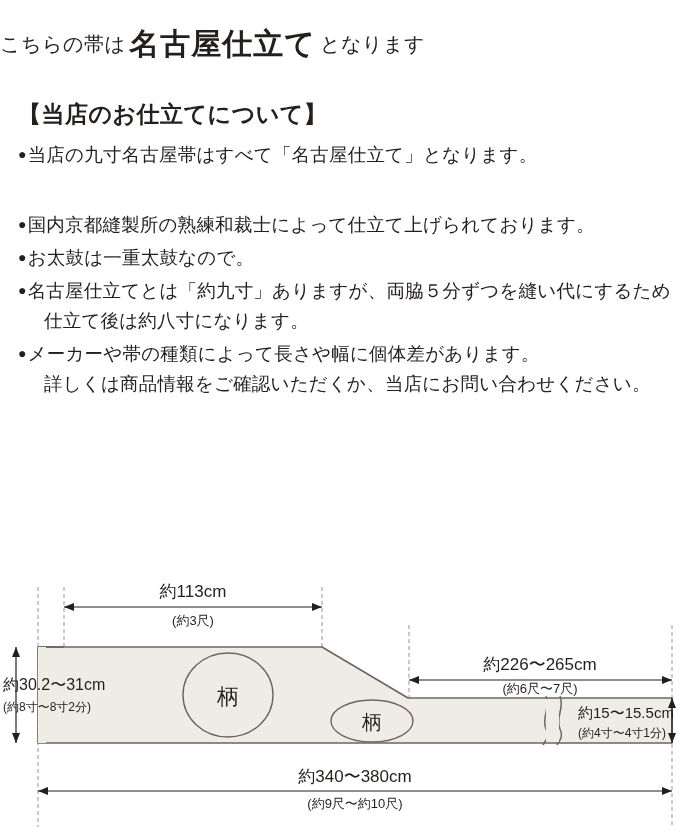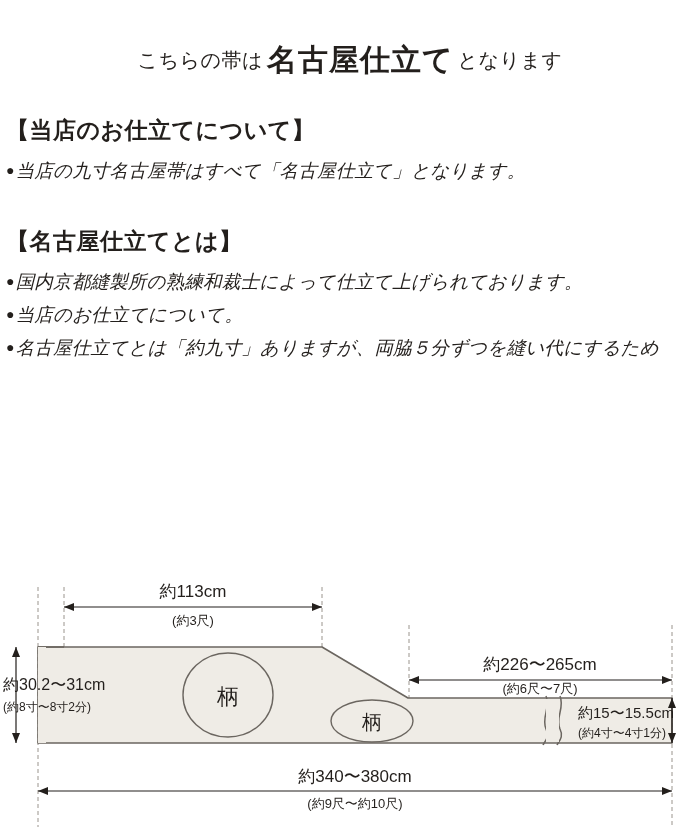--- a/index.html
+++ b/index.html
@@ -16,40 +16,40 @@
   }
   .page {
     position: relative;
     width: 700px;
     height: 840px;
     box-sizing: border-box;
   }
 
   
   .header {
-    text-align: center;
-    padding-top: 40px;
+    text-align: left;
+    padding-top: 24px;
     white-space: nowrap;
   }
   .header .small {
     font-size: 20px;
     letter-spacing: 0.5px;
     vertical-align: middle;
   }
   .header .big {
     font-size: 30px;
     font-weight: bold;
     letter-spacing: 1px;
     vertical-align: middle;
     margin: 0 4px;
   }
 
   
   .section {
-    padding: 0 6px;
+    padding: 0 18px;
   }
   .sec-title {
     font-size: 23px;
     font-weight: bold;
     letter-spacing: 0.5px;
     margin: 0 0 10px 0;
   }
   .sec1 { margin-top: 34px; }
   .sec2 { margin-top: 40px; }
 
@@ -57,21 +57,20 @@
     list-style: none;
     margin: 0;
     padding: 0;
   }
   ul.bullets li {
     font-size: 18.5px;
     line-height: 1.62;
     letter-spacing: 0.2px;
     margin: 0 0 3px 0;
     text-indent: 0;
-    font-style: italic;
   }
   ul.bullets li .dot {
     font-size: 14px;
     vertical-align: 2px;
     margin-right: 1px;
   }
   .cont {
     display: block;
     padding-left: 26px;
   }
@@ -102,25 +101,25 @@
   </div>
 
   <div class="section sec1">
     <div class="sec-title">【当店のお仕立てについて】</div>
     <ul class="bullets">
       <li><span class="dot">●</span><span>当店の九寸名古屋帯はすべて「名古屋仕立て」となります。</span></li>
     </ul>
   </div>
 
   <div class="section sec2">
-    <div class="sec-title">【名古屋仕立てとは】</div>
     <ul class="bullets">
       <li><span class="dot">●</span><span>国内京都縫製所の熟練和裁士によって仕立て上げられております。</span></li>
-      <li><span class="dot">●</span><span>当店のお仕立てについて。</span></li>
-      <li><span class="dot">●</span><span>名古屋仕立てとは「約九寸」ありますが、両脇５分ずつを縫い代にするため</span></li>
+      <li><span class="dot">●</span><span>お太鼓は一重太鼓なので。</span></li>
+      <li><span class="dot">●</span><span>名古屋仕立てとは「約九寸」ありますが、両脇５分ずつを縫い代にするため</span><span class="cont">仕立て後は約八寸になります。</span></li>
+      <li><span class="dot">●</span><span>メーカーや帯の種類によって長さや幅に個体差があります。</span><span class="cont">詳しくは商品情報をご確認いただくか、当店にお問い合わせください。</span></li>
     </ul>
   </div>
 
   <div class="diagram">
     <svg width="700" height="275" viewBox="0 0 700 275" xmlns="http://www.w3.org/2000/svg">
 
       <g stroke="#9a948d" stroke-width="1" stroke-dasharray="4 3">
         <line x1="38" y1="22" x2="38" y2="262"></line>
         <line x1="64" y1="22" x2="64" y2="85"></line>
         <line x1="322" y1="22" x2="322" y2="158"></line>

